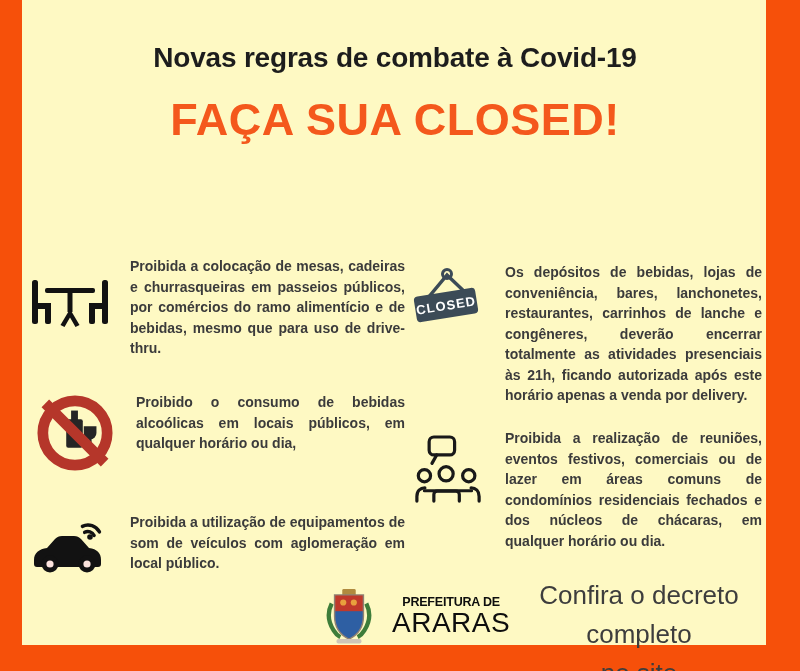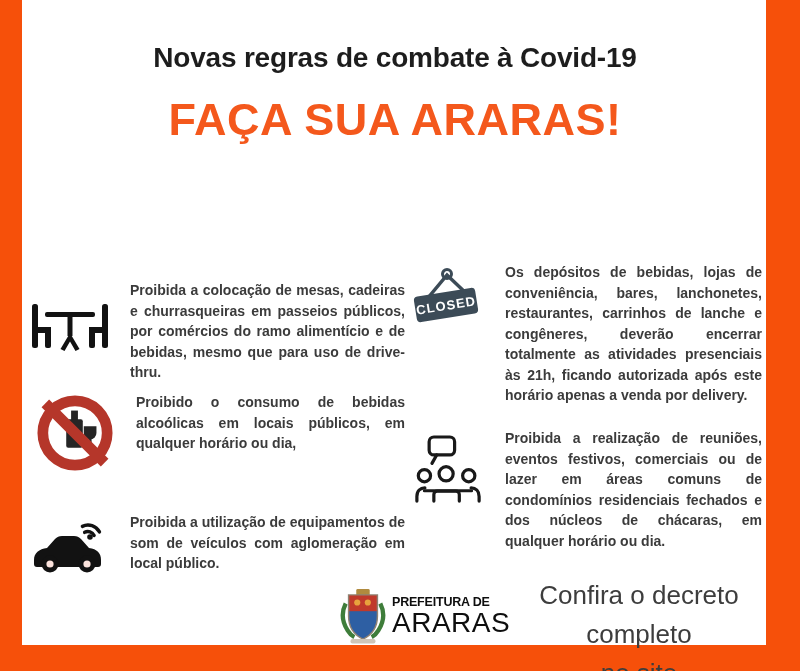--- a/index.html
+++ b/index.html
@@ -1,18 +1,18 @@
 <!DOCTYPE html>
 <html><head>
 <meta charset="utf-8">
 <style>
   html,body{margin:0;padding:0;}
   body{font-family:"Liberation Sans",sans-serif;background:#888;}
   .poster{
-    position:relative;width:800px;height:671px;background:#ffffff;
+    position:relative;width:800px;height:671px;background:#fef9c3;
     overflow:hidden;margin:0 auto;
   }
   .frame{position:absolute;background:#f6500a;}
   .frame-left{left:0;top:0;bottom:0;width:22px;}
   .frame-right{right:0;top:0;bottom:0;width:34px;}
   .frame-bottom{left:0;right:0;bottom:0;height:26px;}
 
   .title{
     position:absolute;top:42px;left:40px;right:50px;text-align:center;
     font-size:28px;font-weight:bold;color:#1d1d1d;letter-spacing:-0.2px;
@@ -21,63 +21,63 @@
     position:absolute;top:94px;left:40px;right:50px;text-align:center;
     font-size:45px;font-weight:bold;color:#f4581c;letter-spacing:0.5px;
   }
 
   .item{position:absolute;display:flex;align-items:flex-start;}
   .item .icon-box{flex:0 0 auto;}
   .item .rule-text{
     flex:1;text-align:justify;font-size:14px;line-height:1.47;
     color:#3b3b3b;font-weight:bold;
   }
-  .item-1{left:30px;top:280px;width:375px;}
+  .item-1{left:30px;top:256px;width:375px;}
   .item-1 .icon-box{width:100px;padding-top:20px;}
   .item-2{left:30px;top:392px;width:375px;justify-content:space-between;}
   .item-2 .icon-box{width:100px;padding-top:2px;padding-left:6px;}
   .item-3{left:30px;top:512px;width:375px;justify-content:center;}
   .item-3 .icon-box{width:100px;padding-top:6px;}
   .item-4{left:412px;top:262px;width:350px;}
   .item-4 .icon-box{width:90px;padding-top:4px;padding-left:3px;}
   .item-5{left:412px;top:428px;width:350px;}
   .item-5 .icon-box{width:90px;padding-top:4px;padding-left:3px;}
 
   .closed-icon{position:relative;width:66px;height:66px;}
   .closed-sign{
     position:absolute;top:26px;left:0;width:62px;height:26px;
     background:#3c4b57;border-radius:4px;transform:rotate(-9deg);
     color:#fff;font-weight:bold;font-size:13px;letter-spacing:1px;
     display:flex;align-items:center;justify-content:center;
   }
   .hanger{position:absolute;top:0;left:0;}
 
   .logo{
-    position:absolute;left:338px;top:588px;display:flex;
-    align-items:center;gap:4px;
+    position:absolute;left:324px;top:588px;display:flex;
+    align-items:center;gap:18px;text-align:center;
   }
   .logo-line1{font-size:12.5px;font-weight:bold;color:#0e0e0e;letter-spacing:-0.2px;line-height:1.1;}
   .logo-line2{font-size:28px;font-weight:normal;color:#0e0e0e;letter-spacing:0.5px;line-height:0.95;}
 
   .footer-note{
     position:absolute;left:508px;top:576px;width:262px;text-align:center;
     font-size:26px;color:#3d3d3d;line-height:1.5;
   }
 </style>
 </head>
 <body>
 
 <div class="poster">
 
   <div class="frame frame-left"></div>
   <div class="frame frame-right"></div>
   <div class="frame frame-bottom"></div>
 
   <div class="title">Novas regras de combate à Covid-19</div>
-  <div class="subtitle">FAÇA SUA ARARAS!</div>
+  <div class="subtitle">FAÇA SUA CLOSED!</div>
 
   <div class="item item-1">
     <div class="icon-box">
       <svg width="80" height="62" viewBox="0 0 80 62">
         <g fill="#121212">
           <rect x="15" y="12" width="50" height="5" rx="2"></rect>
           <rect x="37.5" y="17" width="5" height="19"></rect>
           <path d="M40 33 L30.5 49 L34.5 51 L40 41.5 L45.5 51 L49.5 49 Z"></path>
           <rect x="2" y="4" width="6" height="44" rx="2.5"></rect>
           <rect x="2" y="27" width="19" height="6"></rect>

